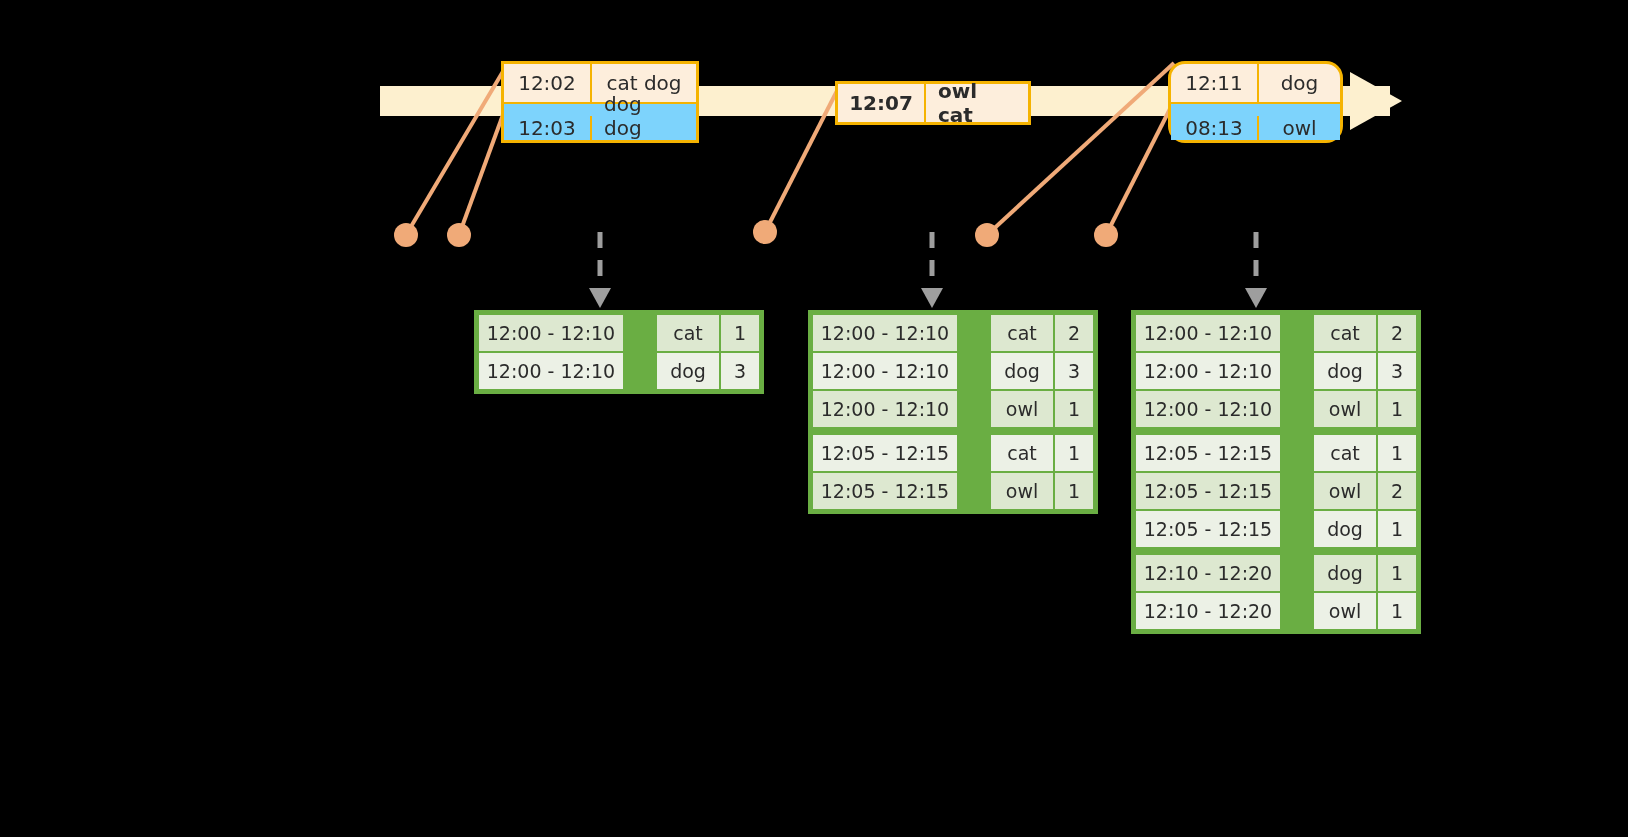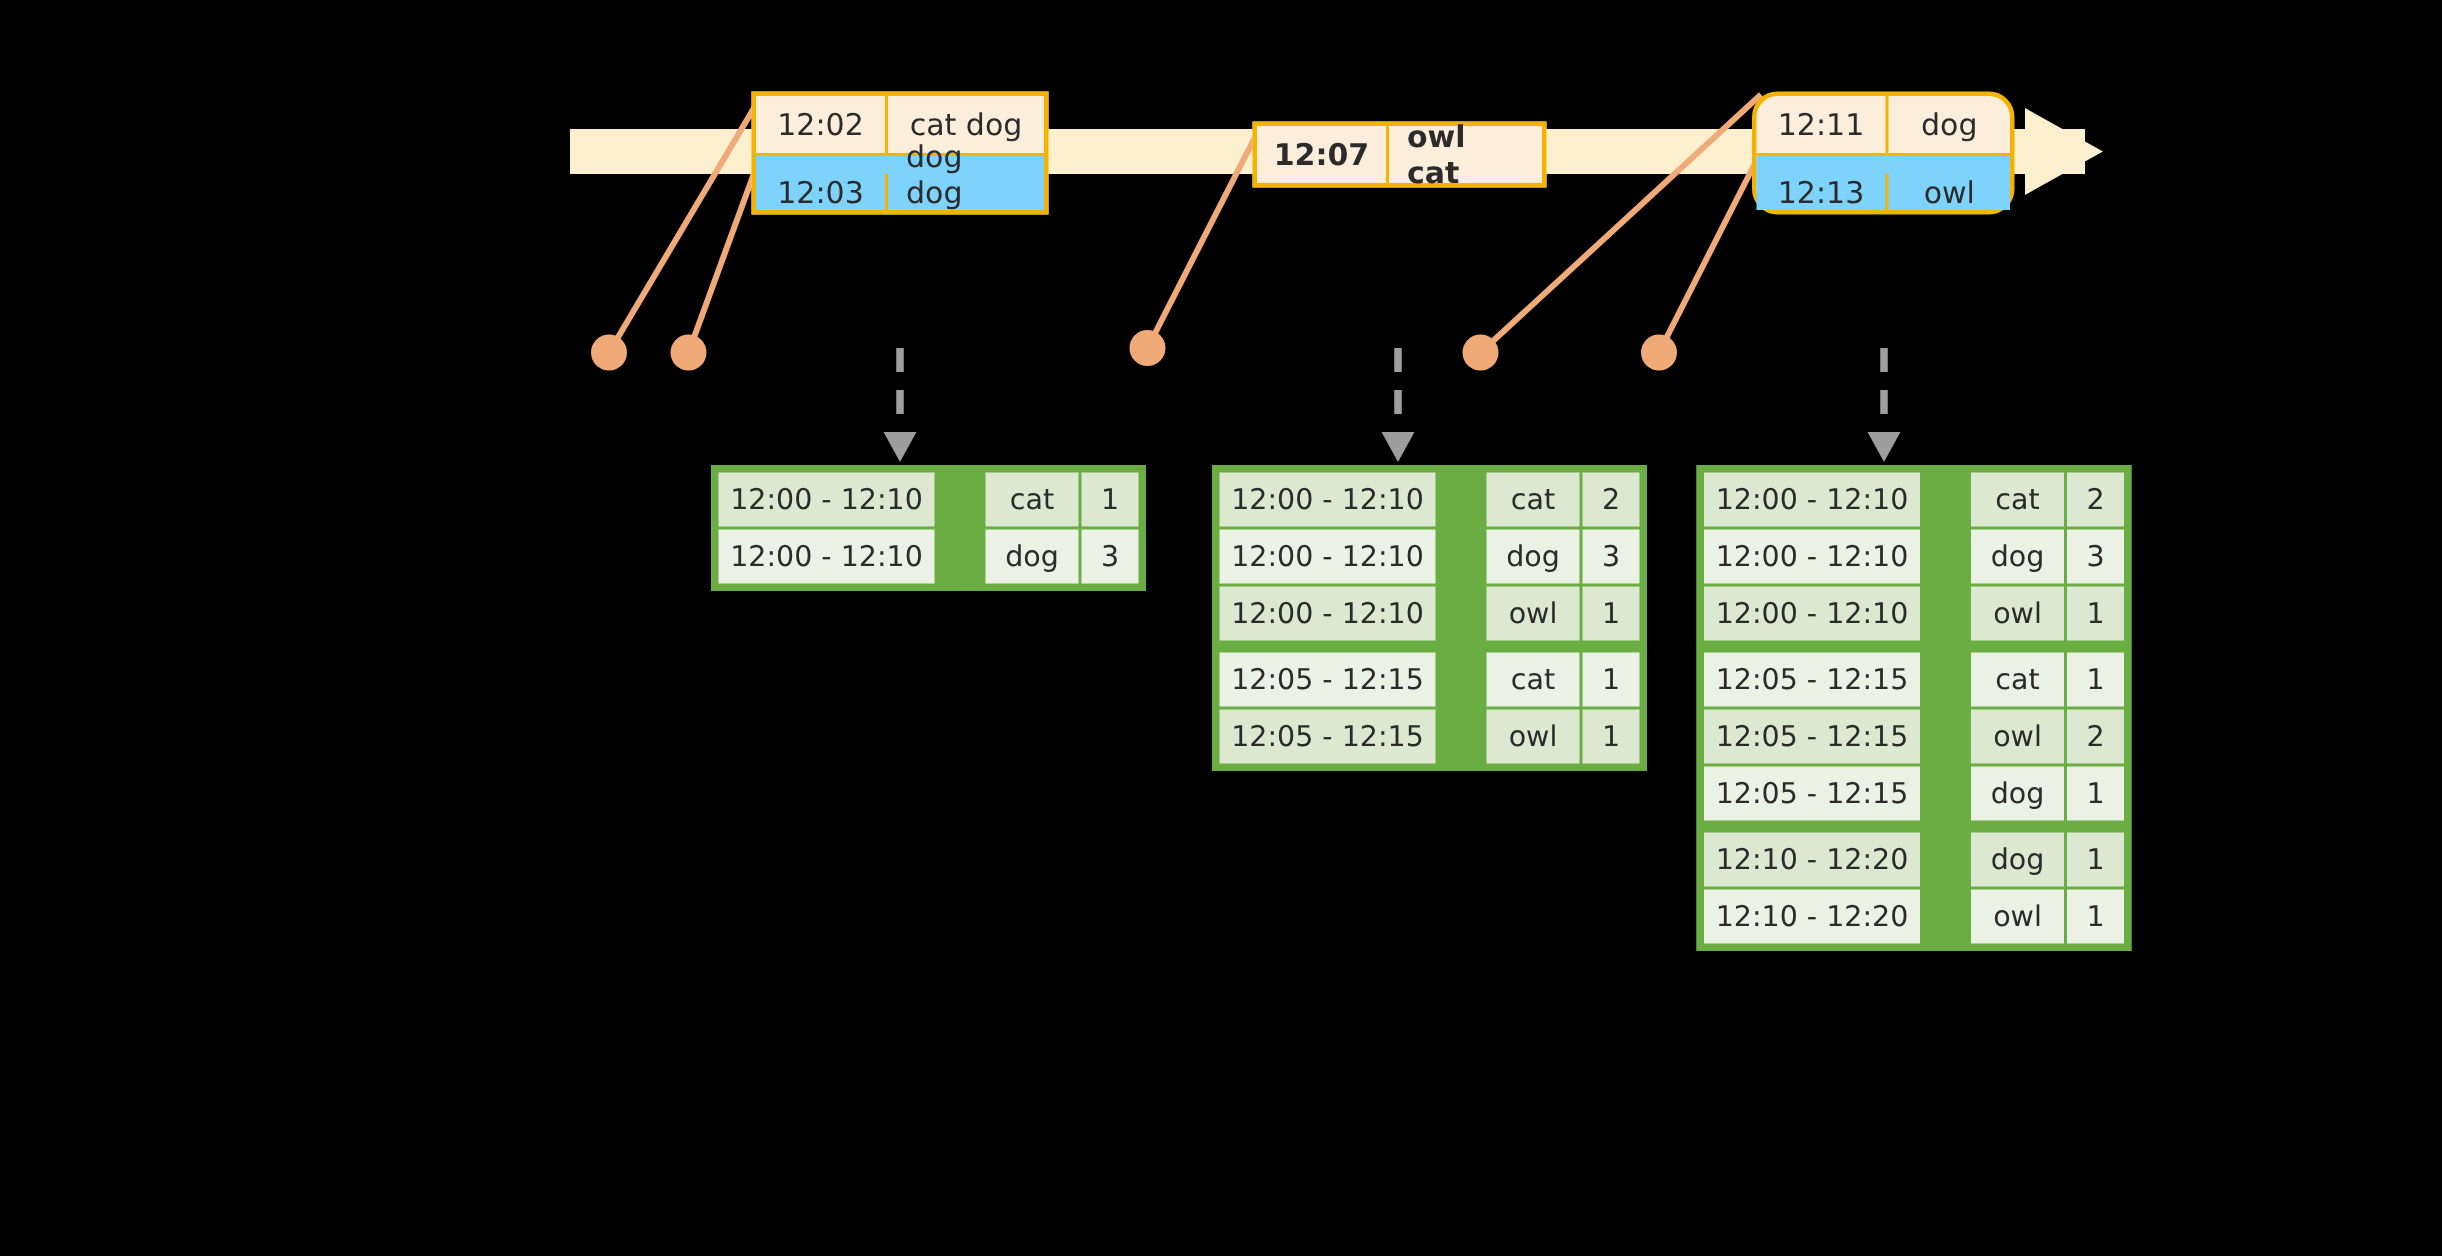--- a/index.html
+++ b/index.html
@@ -95,21 +95,21 @@
           <div class="c-time">12:07</div>
           <div class="c-words">owl cat</div>
         </div>
       </div>
       <div class="ev" id="ev-2">
         <div class="row">
           <div class="c-time">12:11</div>
           <div class="c-words">dog</div>
         </div>
         <div class="row alt">
-          <div class="c-time">12:13</div>
+          <div class="c-time">08:13</div>
           <div class="c-words">owl</div>
         </div>
       </div>
     </div>
   <div id="tables-layer">
       <div class="tbl" id="tbl-0">
         <div class="trow">
           <div class="cell c-win">12:00 - 12:10</div>
           <div class="cell c-word">cat</div>
           <div class="cell c-cnt">1</div>

